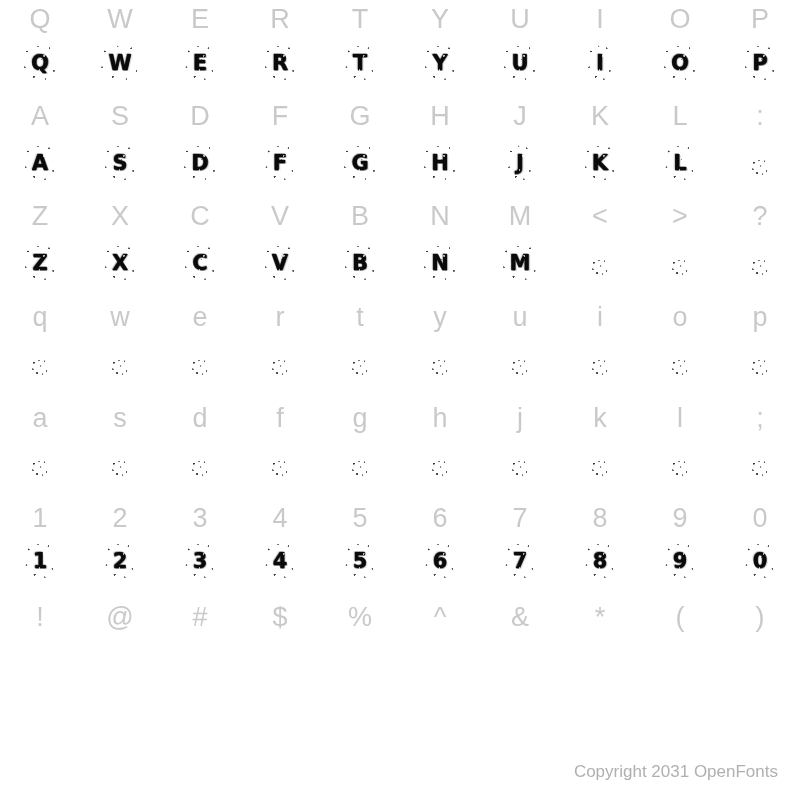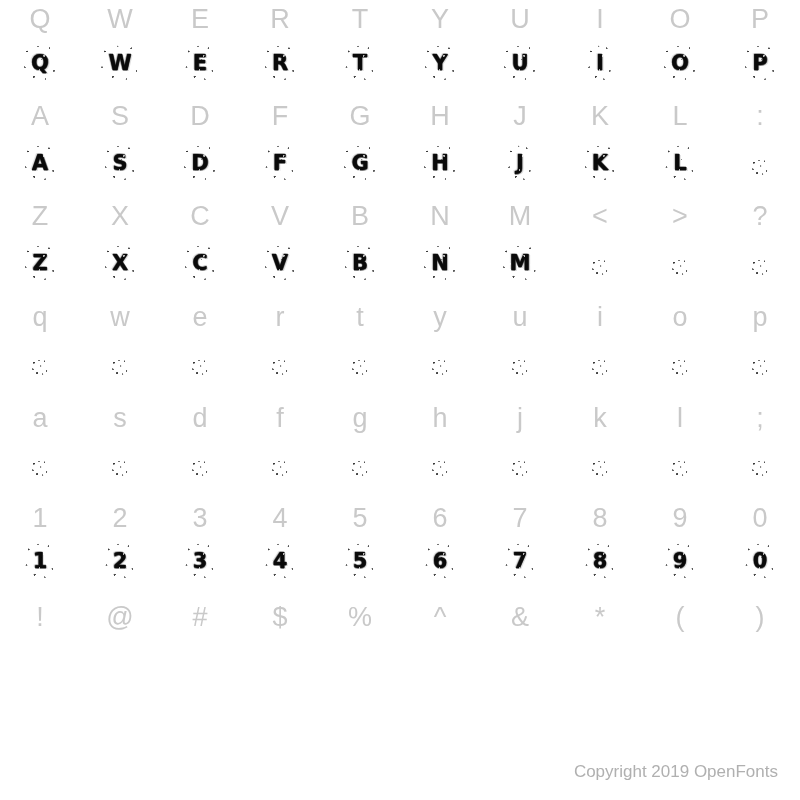--- a/index.html
+++ b/index.html
@@ -264,13 +264,13 @@
       <div class="cell">$</div>
       <div class="cell">%</div>
       <div class="cell">^</div>
       <div class="cell">&amp;</div>
       <div class="cell">*</div>
       <div class="cell">(</div>
       <div class="cell">)</div>
     </div>
   </div>
 
-<div class="copyright">Copyright 2019 OpenFonts</div>
+<div class="copyright">Copyright 2031 OpenFonts</div>
 
 </body></html>

